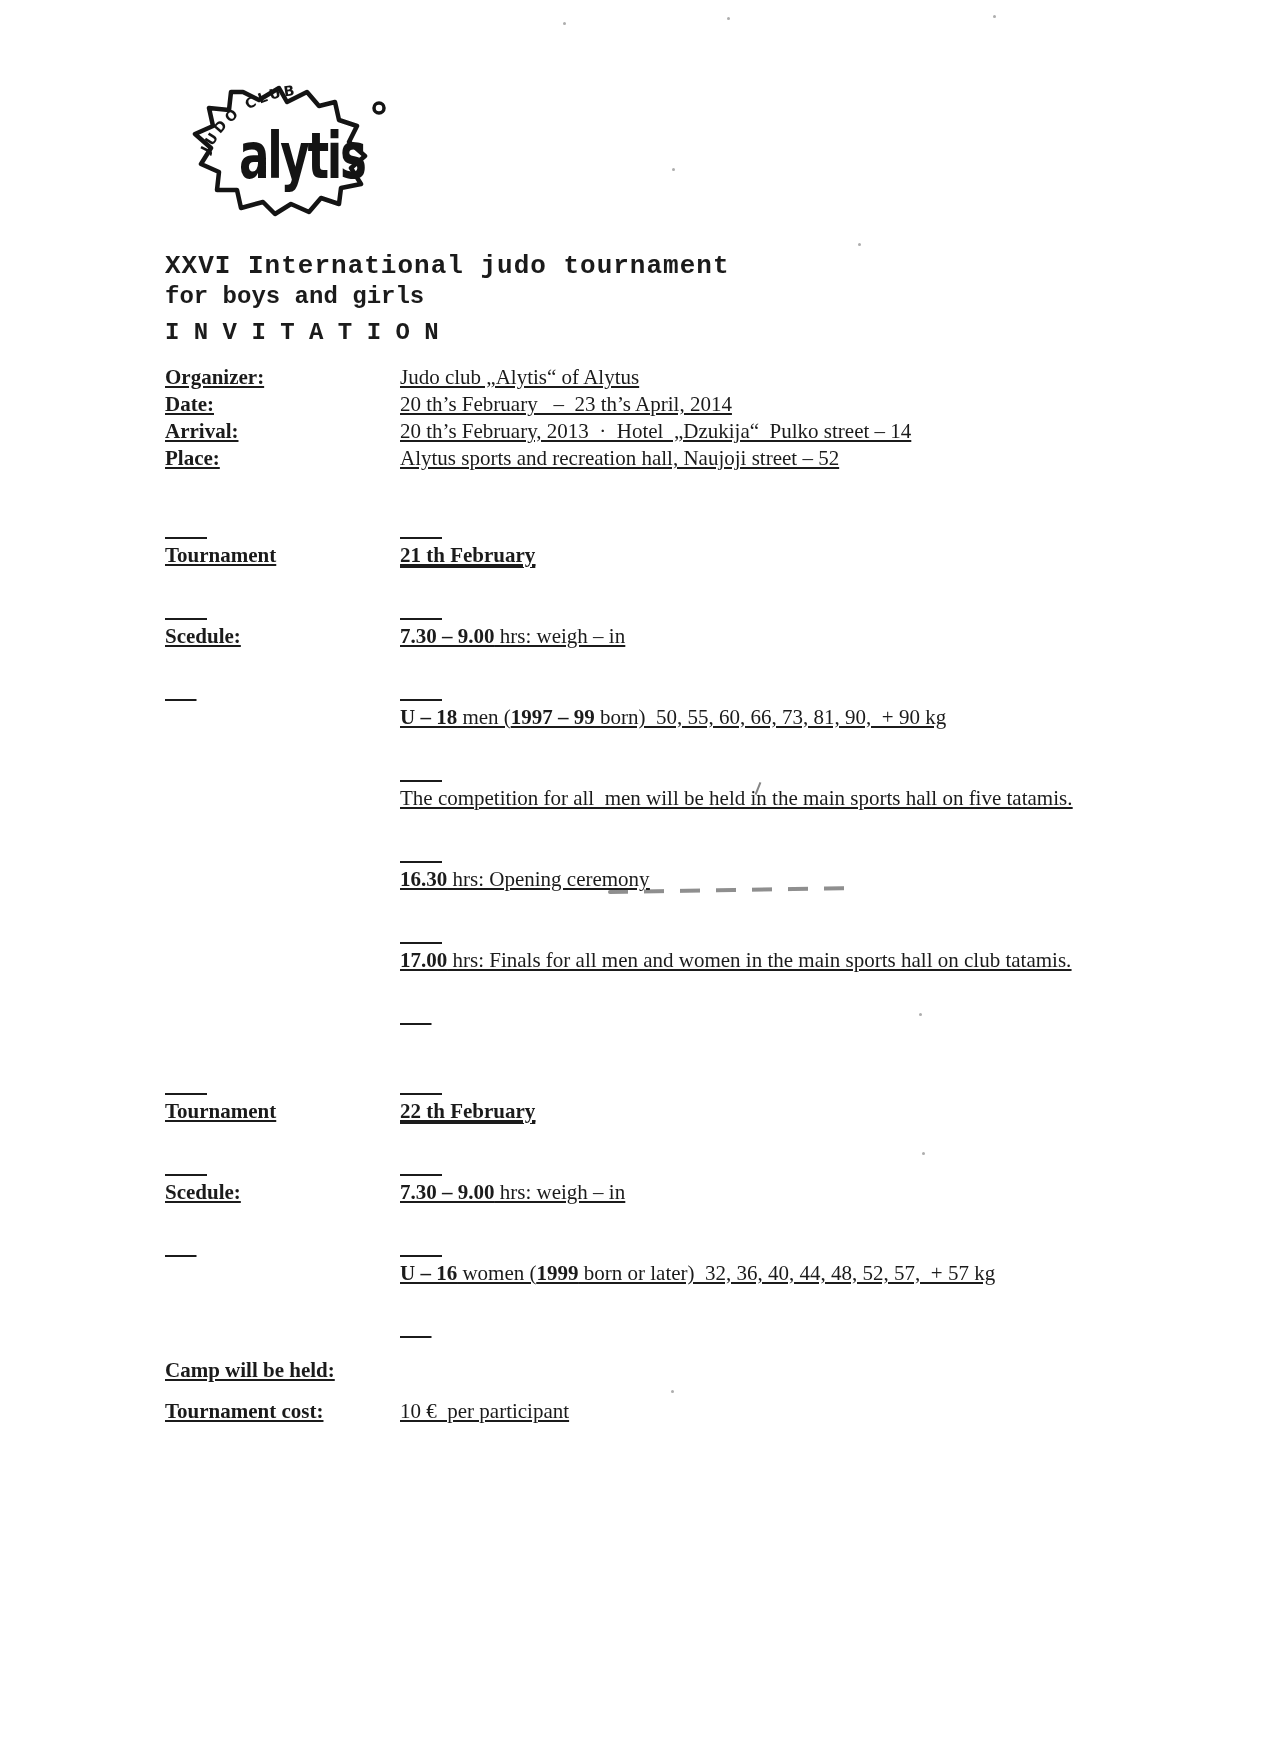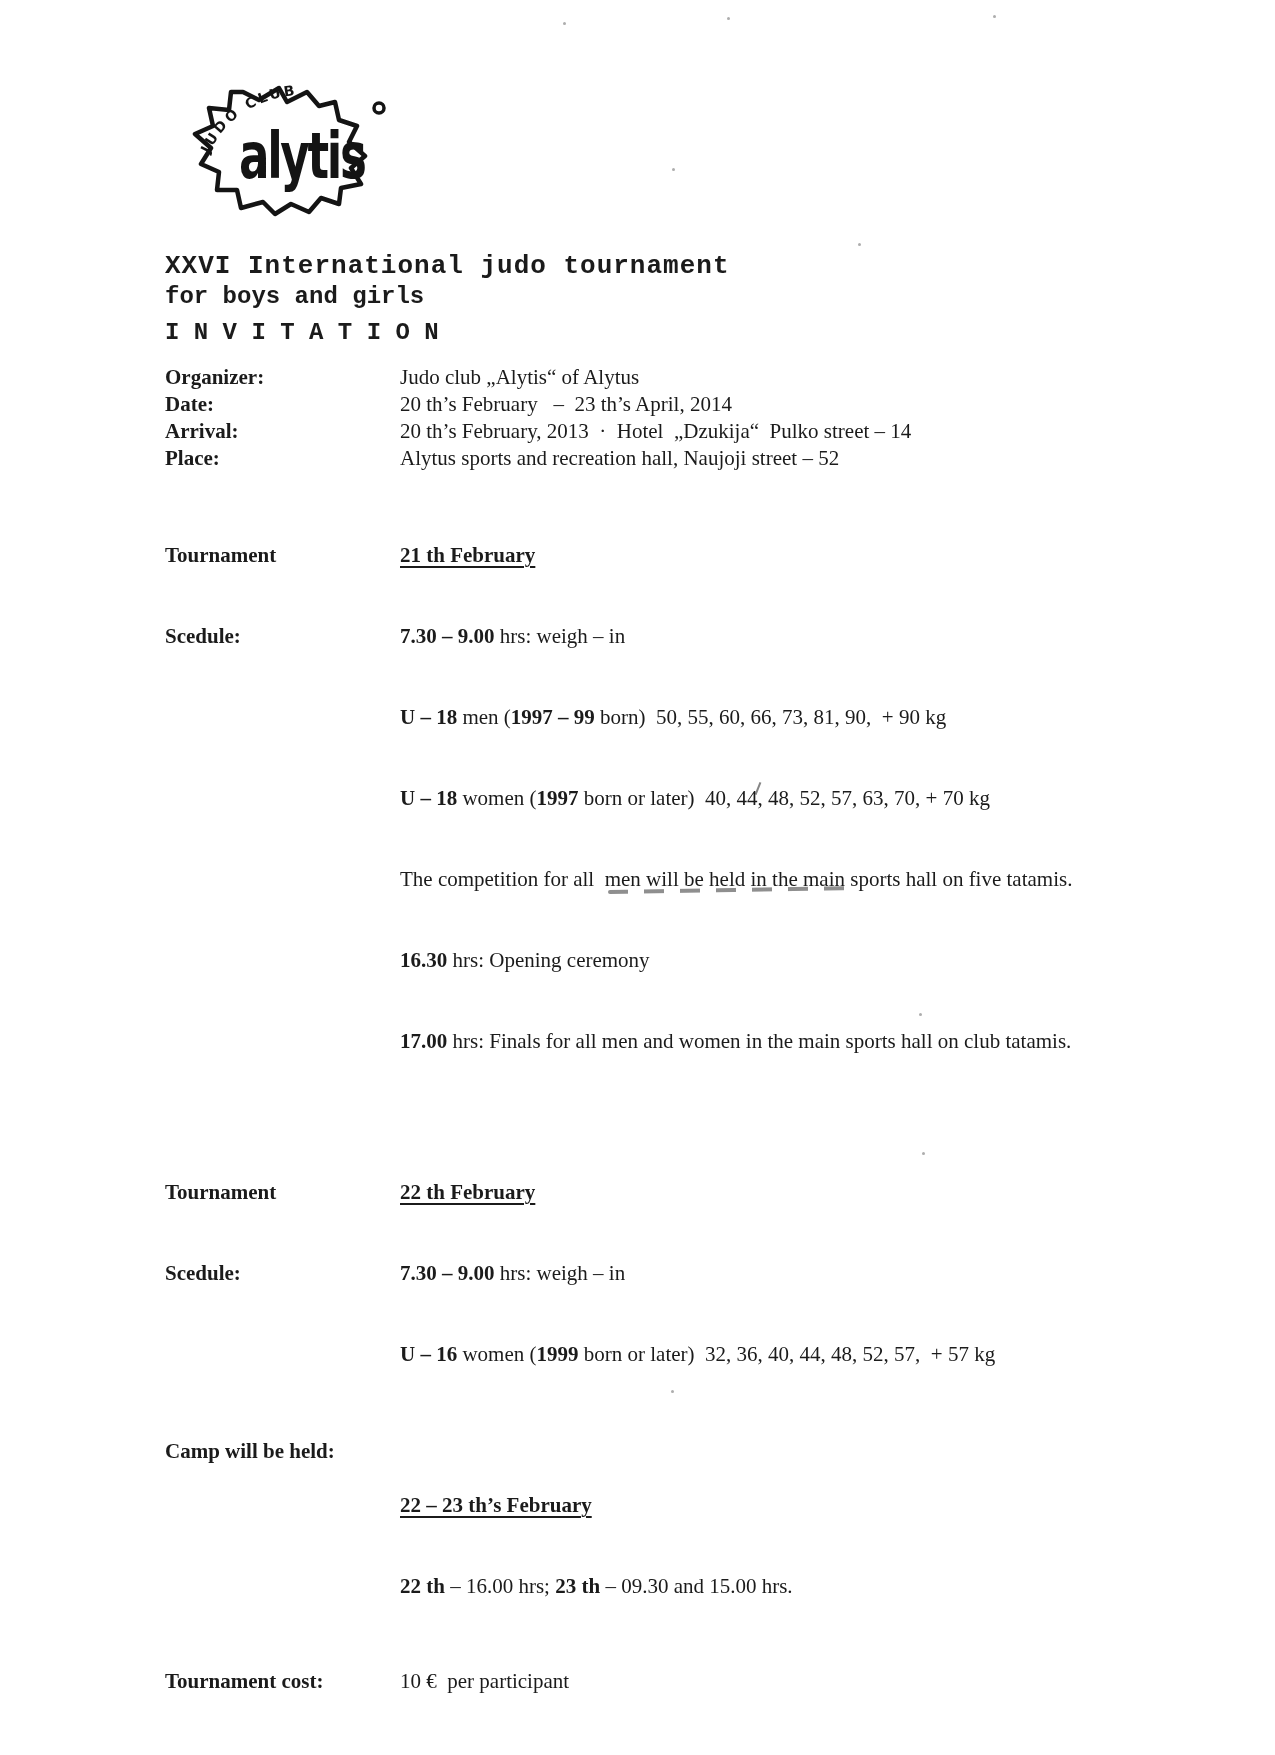--- a/index.html
+++ b/index.html
@@ -13,21 +13,21 @@
   .logo { position:absolute; left:183px; top:80px; width:225px; height:140px; }
   
   .title-block { padding-top:250px; text-align:left; font-family:"Liberation Mono", monospace; font-weight:bold; }
   .title-l1 { font-size:26px; line-height:32px; letter-spacing:1px; }
   .title-l2 { font-size:24px; line-height:30px; }
   .title-l3 { font-size:24px; line-height:30px; margin-top:6px; }
   
   .row { display:flex; }
   .lab { width:193px; flex-shrink:0; font-weight:bold; }
   .val { flex:1;margin-left:42px; }
-  .line, .val, .lab, .lab-wide { white-space:pre-wrap; }
+  .line, .val, .lab, .lab-wide { white-space:pre-wrap;text-decoration:underline; }
   .b { font-weight:bold;text-align:center; }
   .u { text-decoration:underline; text-decoration-thickness:2px; text-underline-offset:4px; }
   .m16 { margin-top:16px; } .m14 { margin-top:14px; }
   
   .artifact { position:absolute; pointer-events:none; }
   .dash-scribble { left:608px; top:888px; width:252px; height:4px; opacity:.55;
      background:repeating-linear-gradient(90deg,#333 0 20px, transparent 20px 36px);
      transform:rotate(-0.9deg); border-radius:2px; }
   .tick { left:757px; top:782px; width:2px; height:13px; background:#444; transform:rotate(22deg); opacity:.65; }
   .speck { width:3px; height:3px; background:#777; border-radius:50%; opacity:.6; }
@@ -74,45 +74,40 @@
 
     <div class="row m16">
       <div class="lab">
         <div>Tournament</div>
         <div>Scedule:</div>
       </div>
       <div class="val">
         <div class="line"><span class="b u">21 th February</span></div>
         <div class="line"><span class="b">7.30 – 9.00</span><span> hrs: weigh – in</span></div>
         <div class="line"><span class="b">U – 18</span><span> men (</span><span class="b">1997 – 99</span><span> born)  50, 55, 60, 66, 73, 81, 90,  + 90 kg</span></div>
-        <div class="line"><span class="b">U – 18</span><span> women (</span><span class="b">1997</span><span> born or later)  40, 44, 48, 52, 57, 63, 70, + 70 kg</span></div>
         <div class="line">The competition for all  men will be held in the main sports hall on five tatamis.</div>
         <div class="line"><span class="b">16.30</span><span> hrs: Opening ceremony</span></div>
         <div class="line"><span class="b">17.00</span><span> hrs: Finals for all men and women in the main sports hall on club tatamis.</span></div>
       </div>
     </div>
 
     <div class="row m16">
       <div class="lab">
         <div>Tournament</div>
         <div>Scedule:</div>
       </div>
       <div class="val">
         <div class="line"><span class="b u">22 th February</span></div>
         <div class="line"><span class="b">7.30 – 9.00</span><span> hrs: weigh – in</span></div>
         <div class="line"><span class="b">U – 16</span><span> women (</span><span class="b">1999</span><span> born or later)  32, 36, 40, 44, 48, 52, 57,  + 57 kg</span></div>
       </div>
     </div>
 
     <div class="row m16">
       <div class="lab">Camp will be held:</div>
-      <div class="val">
-        <div class="line"><span class="b u">22 – 23 th’s February</span></div>
-        <div class="line"><span class="b">22 th</span><span> – 16.00 hrs; </span><span class="b">23 th</span><span> – 09.30 and 15.00 hrs.</span></div>
-      </div>
     </div>
 
     <div class="row m14">
       <div class="lab">Tournament cost:</div>
       <div class="val">10 €  per participant</div>
     </div>
 
   </div>
 
   <div class="artifact dash-scribble"></div>

